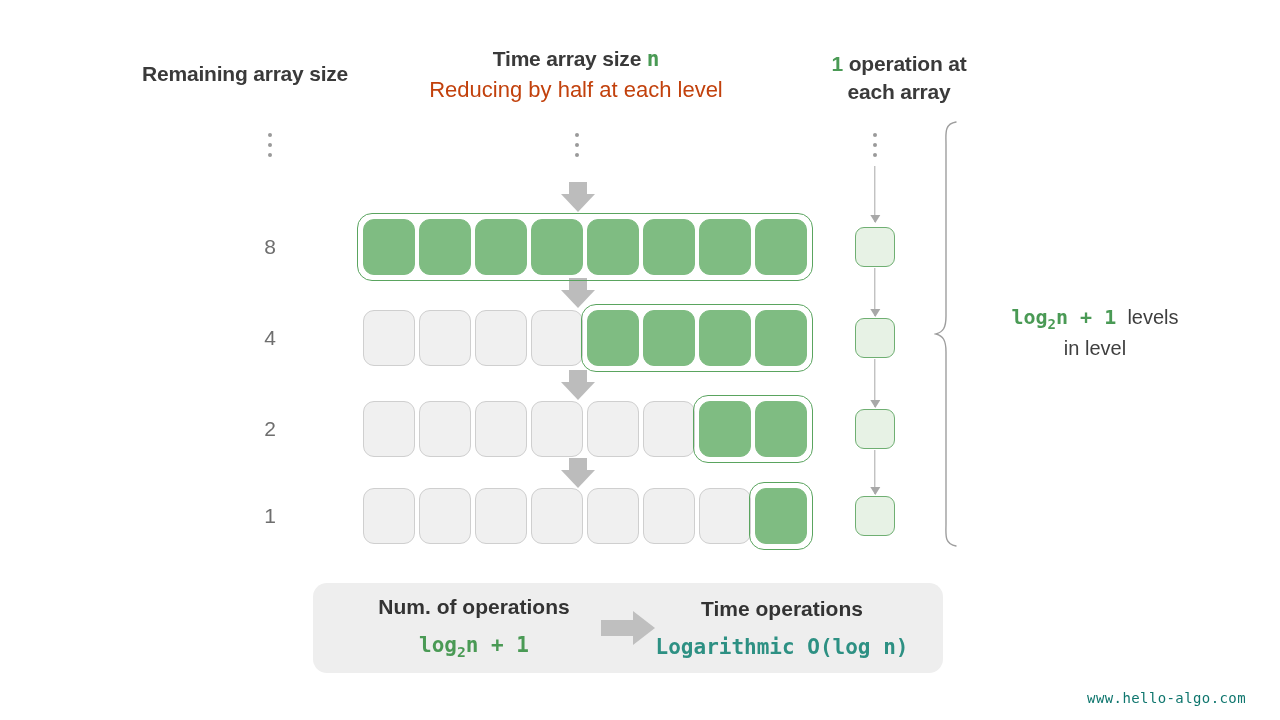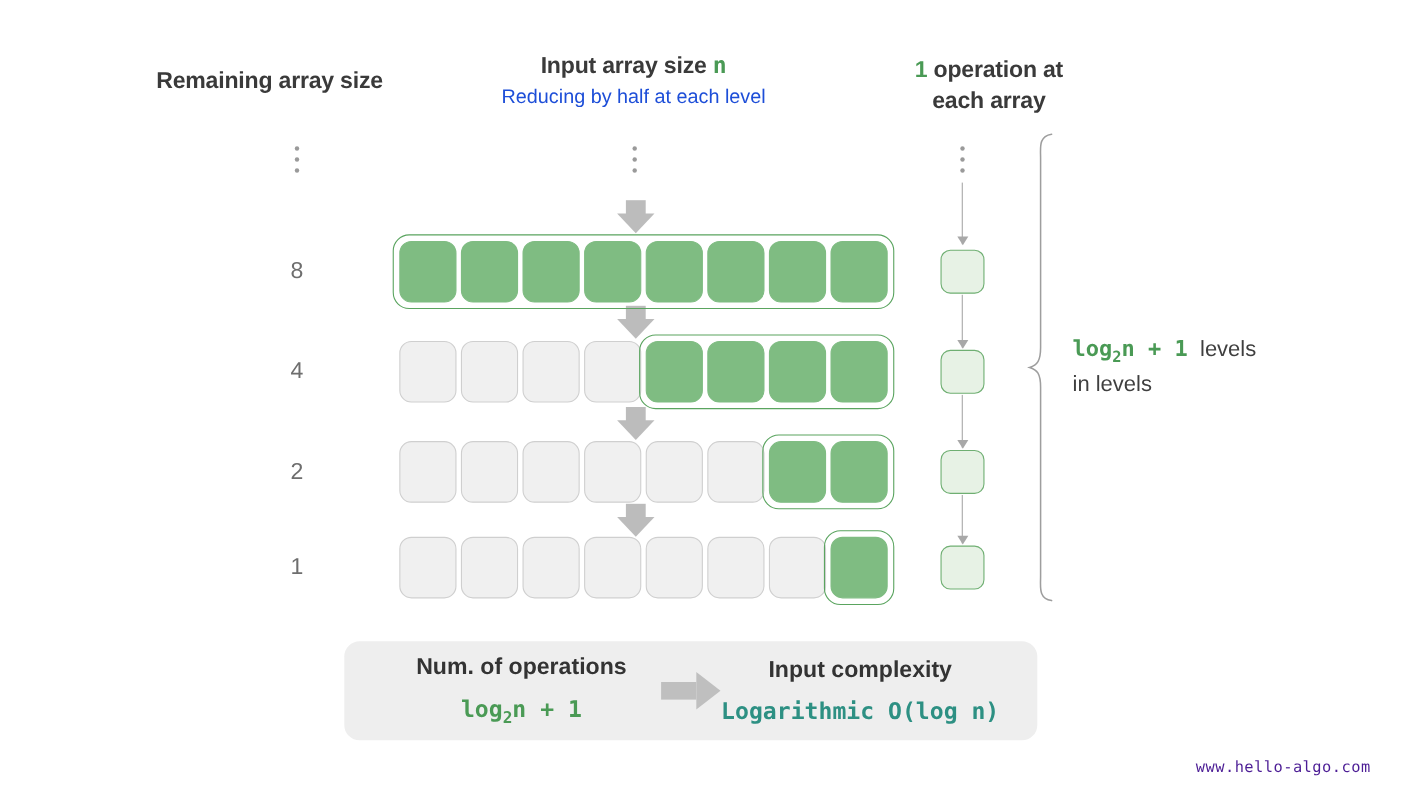--- a/index.html
+++ b/index.html
@@ -21,22 +21,22 @@
     text-align: center;
     color: #3a3a3a;
   }
   .hdr-title {
     font-weight: bold;
     font-size: 21px;
     letter-spacing: -0.2px;
     white-space: nowrap;
   }
   .hdr-sub {
-    font-size: 18px;
-    color: #1d4ed8;
+    font-size: 22px;
+    color: #c2410c;
     margin-top: 6px;
     white-space: nowrap;
   }
   .mono { font-family: "DejaVu Sans Mono", monospace; }
   .green { color: #4a9a55; }
   .teal  { color: #2d9083; }
 
   #hdr-left  { left: 142px;  top: 62px; }
   #hdr-mid   { left: 418px;  top: 47px; width: 316px; }
   #hdr-right { left: 808px;  top: 50px; width: 182px; line-height: 1.32; }
@@ -154,20 +154,21 @@
 
   
   #brace { position: absolute; left: 934px; top: 120px; }
 
   
   #levels-note {
     position: absolute;
     left: 975px;
     top: 303px;
     width: 240px;
+    text-align: center;
     font-size: 20px;
     line-height: 1.45;
     color: #3f3f3f;
   }
   #levels-note .formula {
     font-family: "DejaVu Sans Mono", monospace;
     font-weight: bold;
     color: #4a9a55;
   }
   sub { font-size: 0.7em; }
@@ -224,33 +225,33 @@
     border-left: 22px solid #bfbfbf;
   }
 
   
   #watermark {
     position: absolute;
     right: 34px;
     bottom: 14px;
     font-family: "DejaVu Sans Mono", monospace;
     font-size: 14px;
-    color: #4c1d95;
+    color: #0f766e;
     letter-spacing: 0.4px;
   }
 </style>
 </head>
 <body>
 
 <div class="hdr" id="hdr-left">
   <div class="hdr-title">Remaining array size</div>
 </div>
 
 <div class="hdr" id="hdr-mid">
-  <div class="hdr-title"><span>Input array size</span> <span class="mono green">n</span></div>
+  <div class="hdr-title"><span>Time array size</span> <span class="mono green">n</span></div>
   <div class="hdr-sub">Reducing by half at each level</div>
 </div>
 
 <div class="hdr" id="hdr-right">
   <div class="hdr-title"><span class="green">1</span> <span>operation at</span></div>
   <div class="hdr-title">each array</div>
 </div>
 
 <div class="vdots" style="left:263px; top:133px;">
   <i></i>
@@ -335,28 +336,28 @@
 <div class="op-box" style="left:875px; top:516px;"></div>
 
 <div id="brace">
   <svg width="30" height="428" viewBox="0 0 30 428" fill="none">
     <path d="M22 2 C10 4, 12 14, 12 24 L12 196 C12 208, 9 212, 2 214 C9 216, 12 220, 12 232 L12 404 C12 414, 10 424, 22 426" stroke="#9e9e9e" stroke-width="1.4" fill="none" stroke-linecap="round"></path>
   </svg>
 </div>
 
 <div id="levels-note">
   <span class="formula"><span>log</span><sub>2</sub><span>n + 1</span></span>&nbsp;&nbsp;<span>levels</span><br>
-  <span>in levels</span>
+  <span>in level</span>
 </div>
 
 <div id="summary">
   <div class="sum-col">
     <div class="sum-title">Num. of operations</div>
     <div class="sum-val mono green"><span>log</span><sub>2</sub><span>n + 1</span></div>
   </div>
   <div class="blk-arrow-right"></div>
   <div class="sum-col">
-    <div class="sum-title">Input complexity</div>
+    <div class="sum-title">Time operations</div>
     <div class="sum-val teal mono">Logarithmic  O(log n)</div>
   </div>
 </div>
 
 <div id="watermark">www.hello-algo.com</div>
 
 </body></html>

